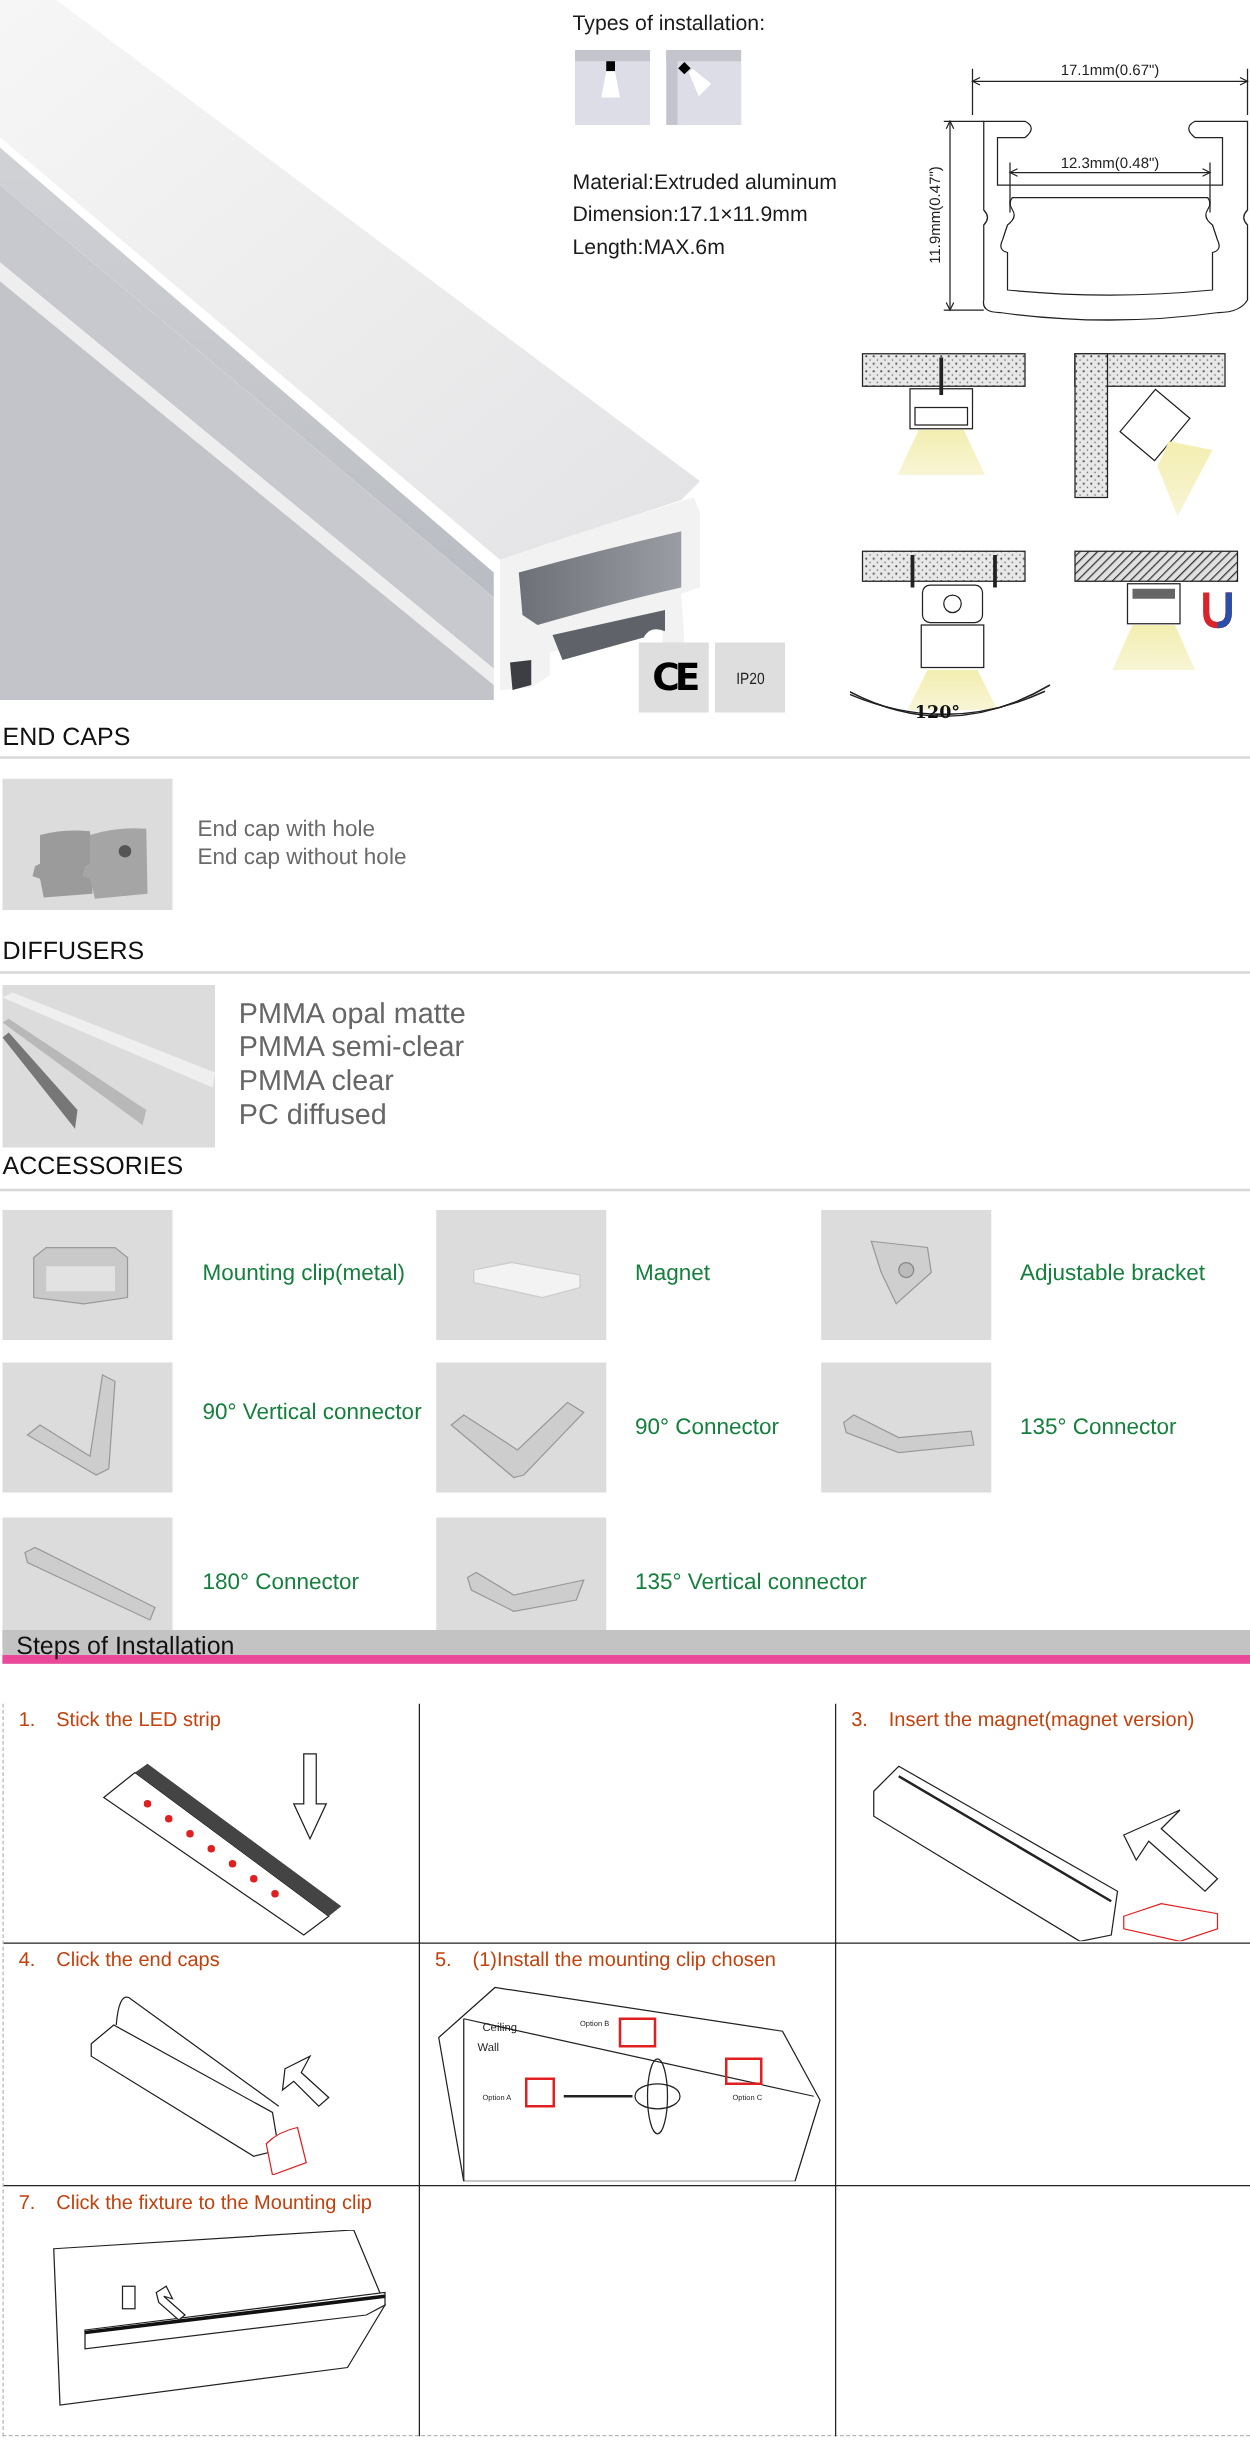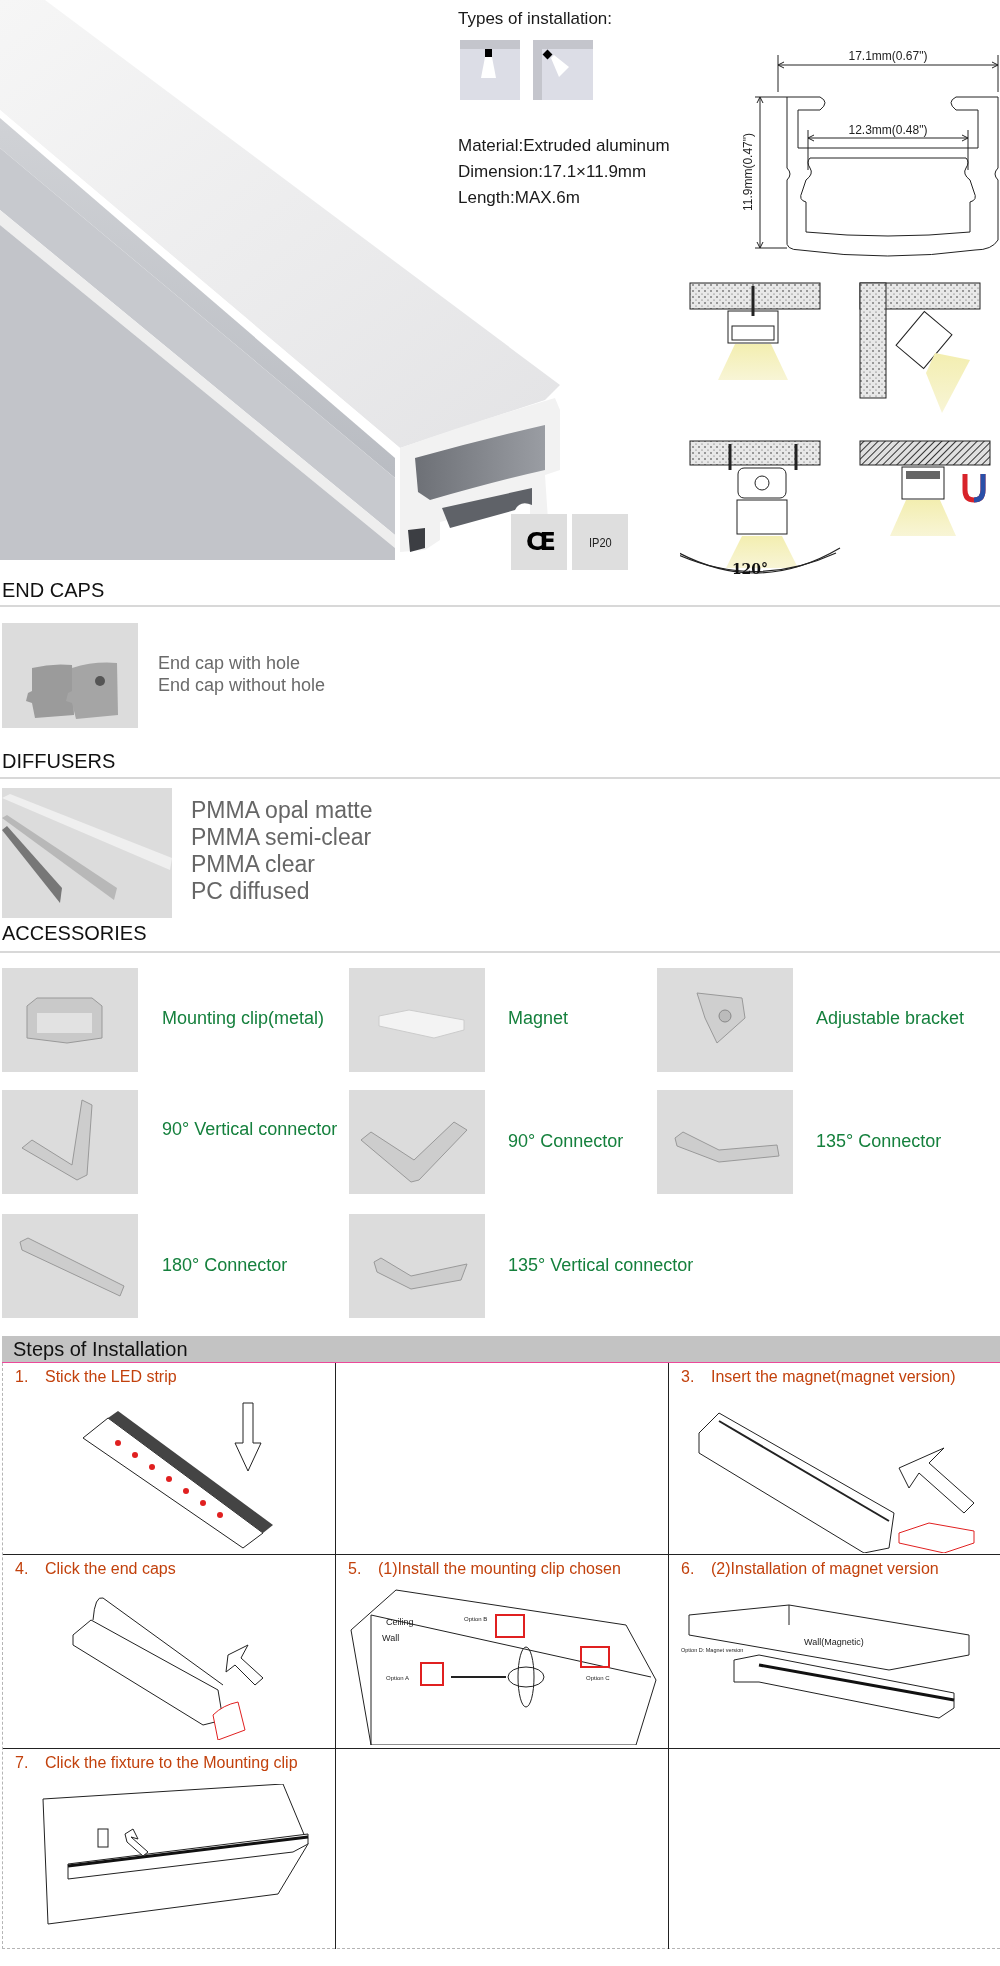--- a/index.html
+++ b/index.html
@@ -6,33 +6,33 @@
   html, body { width: 1000px; height: 1966px; background: #ffffff; overflow: hidden; }
   body { position: relative; font-family: "Liberation Sans", "DejaVu Sans", sans-serif; color: #222; }
   .abs { position: absolute; }
 
   
   .hero-img { left: 0; top: 0; width: 680px; height: 560px; overflow: hidden; background: #fff; }
   .hero-label { font-size: 17px; color: #1a1a1a; }
   .install-icon { width: 60px; height: 60px; background: #dcdde6; position: absolute; overflow: hidden; }
   .spec-line { font-size: 17px; color: #1a1a1a; line-height: 26px; }
   .cert-box { width: 56px; height: 56px; background: #dedede; display: flex; align-items: center; justify-content: center; }
-  .cert-ce { font-size: 24px; font-weight: bold; color: #000; letter-spacing: -4px; font-family: "DejaVu Sans", sans-serif; }
+  .cert-ce { font-size: 30px; font-weight: bold; color: #000; letter-spacing: -4px; font-family: "DejaVu Sans", sans-serif; }
   .cert-ip { font-size: 13px; color: #222; font-family: "Liberation Sans", sans-serif; transform: scaleX(0.85); }
 
   
   .section-title { left: 2px; font-size: 20px; color: #111; }
   .section-rule { left: 0; width: 1000px; height: 2px; background: #d8d8d8; }
   .thumb { background: #dcdcdc; overflow: hidden; }
   .item-text { font-size: 18px; color: #6a6a6a; line-height: 22px; }
   .diff-text { font-size: 23px; color: #666; line-height: 27px; }
   .acc-label { font-size: 18px; color: #15803d; }
 
   
-  .steps-bar { left: 2px; top: 1336px; width: 998px; height: 27px; background: #c3c3c3; border-bottom: 1px solid #ec4899; }
+  .steps-bar { left: 2px; top: 1304px; width: 998px; height: 27px; background: #c3c3c3; border-bottom: 7px solid #ec4899; }
   .steps-title { position: absolute; left: 11px; top: 2px; font-size: 20px; color: #111; }
   .steps-grid { left: 2px; top: 1363px; width: 998px; height: 586px; border-left: 1px dashed #b5b5b5; border-bottom: 1px dashed #b5b5b5; }
   .cell { position: absolute; overflow: hidden; }
   .cell-label { position: absolute; left: 12px; top: 5px; font-size: 16px; color: #c2410c; white-space: nowrap; }
   .cell-label .num { display: inline-block; width: 30px; }
   .vline { position: absolute; width: 1px; background: #222; }
   .hline { position: absolute; height: 1px; background: #222; }
 </style>
 </head>
 <body>
@@ -347,31 +347,20 @@
       <text x="240" y="95" font-size="6" fill="#222" font-family="Liberation Sans, sans-serif">Option C</text>
       <rect x="150" y="30" width="28" height="22" fill="none" stroke="#e02020" stroke-width="2"></rect>
       <rect x="75" y="78" width="22" height="22" fill="none" stroke="#e02020" stroke-width="2"></rect>
       <rect x="235" y="62" width="28" height="20" fill="none" stroke="#e02020" stroke-width="2"></rect>
       <line x1="105" y1="92" x2="160" y2="92" stroke="#222" stroke-width="2"></line>
       <ellipse cx="180" cy="92" rx="18" ry="10" fill="#fff" stroke="#222"></ellipse>
       <ellipse cx="180" cy="92" rx="8" ry="30" fill="none" stroke="#222"></ellipse>
     </svg>
   </div>
 
-  <div class="cell" style="left:666px; top:192px; width:332px; height:193px;">
-    <div class="cell-label"><span class="num">6.</span><span>(2)Installation of magnet version</span></div>
-    <svg class="abs" style="left:10px; top:35px;" width="310" height="150">
-      <polygon points="10,25 110,15 290,45 290,65 210,80 10,45" fill="#fff" stroke="#222"></polygon>
-      <line x1="110" y1="15" x2="110" y2="35" stroke="#222"></line>
-      <text x="125" y="55" font-size="9" fill="#222" font-family="Liberation Sans, sans-serif">Wall(Magnetic)</text>
-      <text x="2" y="62" font-size="5.5" fill="#222" font-family="Liberation Sans, sans-serif">Option D: Magnet version</text>
-      <polygon points="55,70 80,65 275,103 275,118 260,128 80,92 55,92" fill="#fff" stroke="#222"></polygon>
-      <line x1="80" y1="75" x2="275" y2="110" stroke="#111" stroke-width="3"></line>
-    </svg>
-  </div>
 
   <div class="cell" style="left:0; top:386px; width:332px; height:200px;">
     <div class="cell-label"><span class="num">7.</span><span>Click the fixture to the Mounting clip</span></div>
     <svg class="abs" style="left:20px; top:35px;" width="300" height="150">
       <polygon points="20,15 260,0 285,60 255,110 25,140" fill="#fff" stroke="#222"></polygon>
       <polygon points="45,80 285,50 285,60 270,68 45,95" fill="#fff" stroke="#222"></polygon>
       <line x1="45" y1="82" x2="285" y2="53" stroke="#111" stroke-width="3"></line>
       <rect x="75" y="45" width="10" height="18" fill="#fff" stroke="#222"></rect>
       <polygon points="110,45 115,55 108,53 125,68 120,72 104,58 102,50" fill="#fff" stroke="#222"></polygon>
     </svg>

